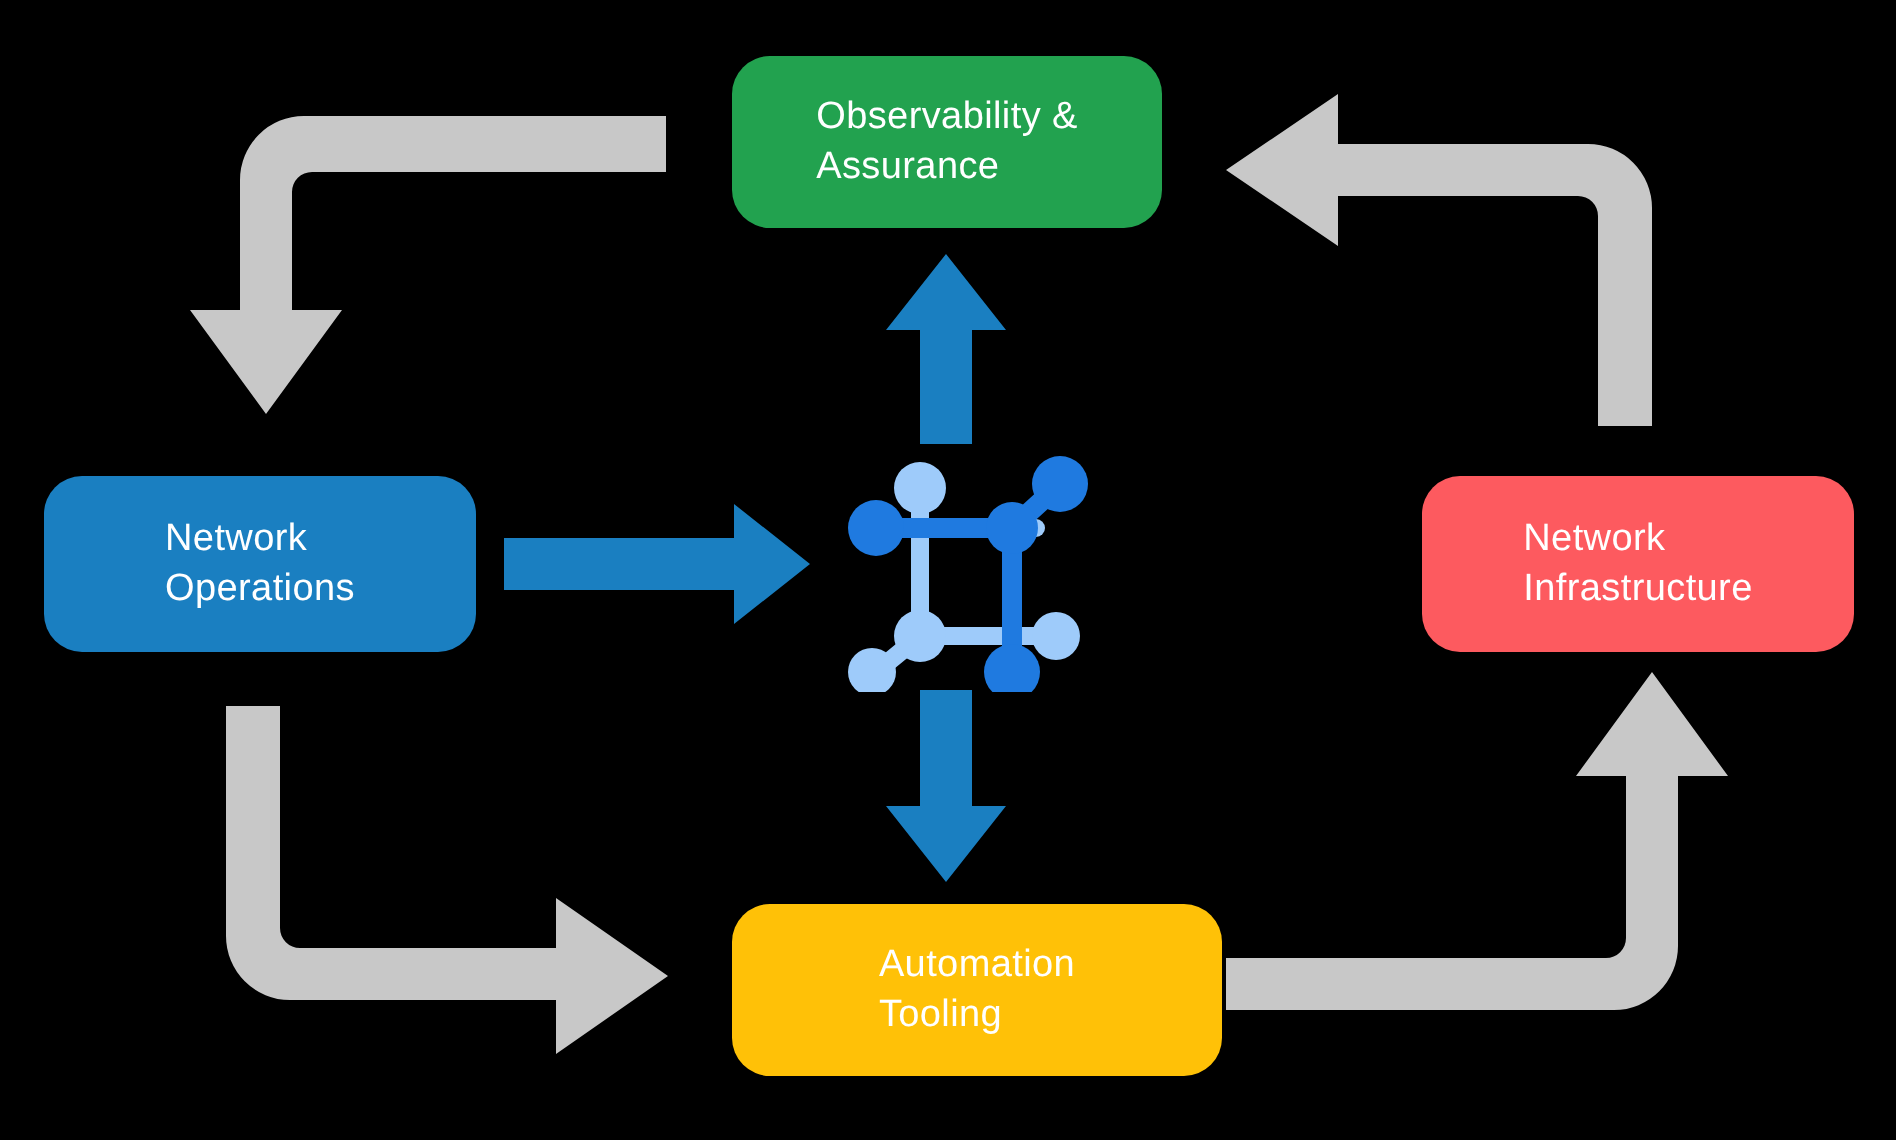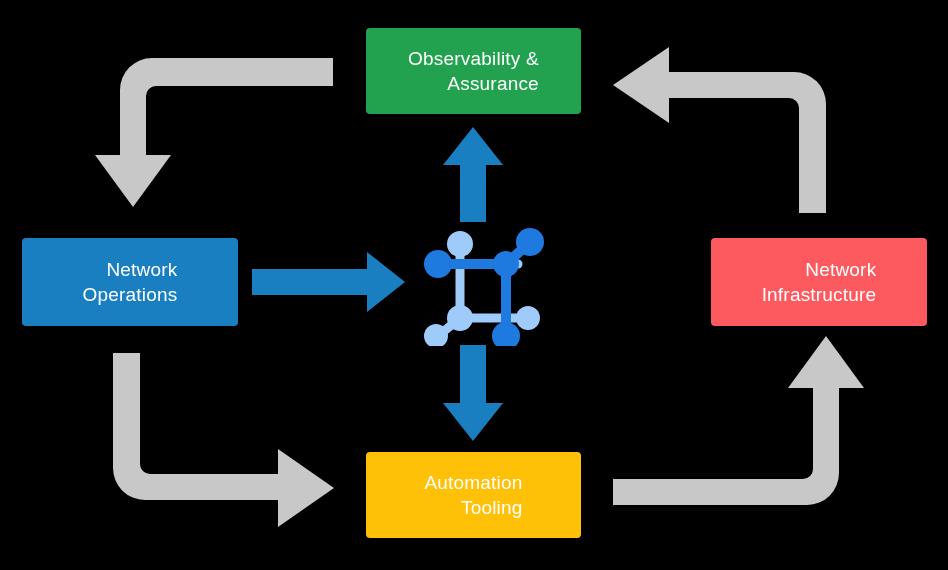--- a/index.html
+++ b/index.html
@@ -17,22 +17,22 @@
     position: relative;
     width: 948px;
     height: 570px;
     background: #000000;
   }
   .node-box {
     position: absolute;
     display: flex;
     align-items: center;
     justify-content: center;
-    text-align: right;
-    border-radius: 4px;
+    text-align: left;
+    border-radius: 19px;
     color: #ffffff;
     font-size: 19px;
     line-height: 1.32;
     font-weight: 400;
     letter-spacing: 0.2px;
     box-sizing: border-box;
     padding: 4px 8px;
     white-space: pre-line;
   }
   #box-observability {
@@ -41,21 +41,21 @@
   }
   #box-network-operations {
     left: 22px; top: 238px; width: 216px; height: 88px;
     background: #1a7fc1;
   }
   #box-network-infrastructure {
     left: 711px; top: 238px; width: 216px; height: 88px;
     background: #fd5a5f;
   }
   #box-automation-tooling {
-    left: 366px; top: 452px; width: 215px; height: 86px;
+    left: 366px; top: 452px; width: 245px; height: 86px;
     background: #ffc107;
   }
   .svg-layer {
     position: absolute;
     left: 0; top: 0;
     width: 948px;
     height: 570px;
     pointer-events: none;
   }
   .hub {

